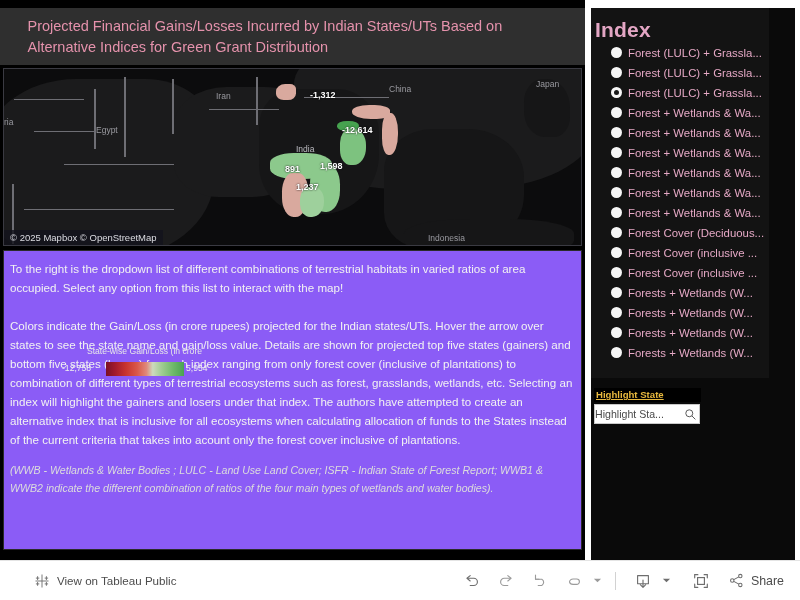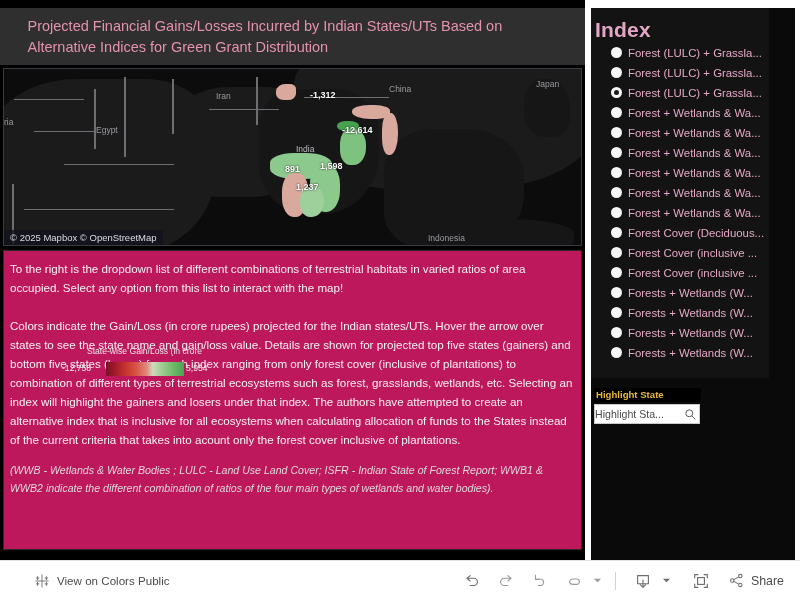--- a/index.html
+++ b/index.html
@@ -53,21 +53,21 @@
   .val-label.neg { color: #ffffff; }
   .attrib {
     position: absolute; left: 0; bottom: 0; height: 15px;
     background: rgba(20,20,28,0.82); color: #dcdce2;
     font-size: 9.5px; line-height: 15px; padding: 0 6px; white-space: nowrap;
   }
 
   
   .desc-panel {
     position: absolute; left: 3px; top: 250px; width: 579px; height: 300px;
-    background: #be185d; border: 1px solid #2a2a2a;
+    background: #8b5cf6; border: 1px solid #2a2a2a;
     padding: 8px 8px 6px 6px;
     overflow: hidden;
   }
   .desc-p {
     color: #f2f2f2; font-size: 11.6px; line-height: 19px;
     margin-bottom: 0;
   }
   .desc-gap { height: 19px; }
   .desc-note {
     color: #dcdcdc; font-size: 10.6px; line-height: 18px; font-style: italic;
@@ -125,21 +125,21 @@
     color: #e6a9c6; font-size: 11.4px; white-space: nowrap;
     overflow: hidden; text-overflow: clip;
   }
 
   .highlight-box {
     position: absolute; left: 3px; top: 380px; width: 107px; height: 14px;
     background: #000000;
   }
   .highlight-title {
     color: #e8b93e; font-size: 9.6px; font-weight: 700; line-height: 14px;
-    padding-left: 2px; white-space: nowrap;
+    padding-left: 2px; white-space: nowrap; text-decoration: underline;
   }
   .search-wrap {
     position: absolute; left: 3px; top: 396px; width: 106px; height: 20px;
     background: #ffffff; border: 1px solid #c9c9c9;
     display: flex; align-items: center;
   }
   .search-input {
     flex: 1; border: 0; outline: 0; background: transparent;
     font-family: "Liberation Sans", sans-serif; font-size: 10.6px;
     color: #333; padding-left: 0; width: 78px;
@@ -342,21 +342,21 @@
           <line x1="3.6" y1="3.2" x2="3.6" y2="7"></line>
             <line x1="1.9" y1="5.1" x2="5.3" y2="5.1"></line>
           <line x1="12.4" y1="3.2" x2="12.4" y2="7"></line>
             <line x1="10.7" y1="5.1" x2="14.1" y2="5.1"></line>
           <line x1="3.6" y1="9" x2="3.6" y2="12.8"></line>
             <line x1="1.9" y1="10.9" x2="5.3" y2="10.9"></line>
           <line x1="12.4" y1="9" x2="12.4" y2="12.8"></line>
             <line x1="10.7" y1="10.9" x2="14.1" y2="10.9"></line>
         </svg>
       </span>
-      <span class="tb-left-label">View on Colors Public</span>
+      <span class="tb-left-label">View on Tableau Public</span>
     </div>
 
     <div class="tb-right">
       <div class="tb-btn">
         <svg width="18" height="18" viewBox="0 0 20 20" fill="none" stroke="#6e6e6e" stroke-width="1.25">
           <path d="M5 7 H12 a4 4 0 0 1 0 8 H8" stroke-linecap="round"></path>
           <path d="M8 4 L4.4 7 L8 10" stroke-linecap="round" stroke-linejoin="round"></path>
         </svg>
       </div>
       <div class="tb-btn">

